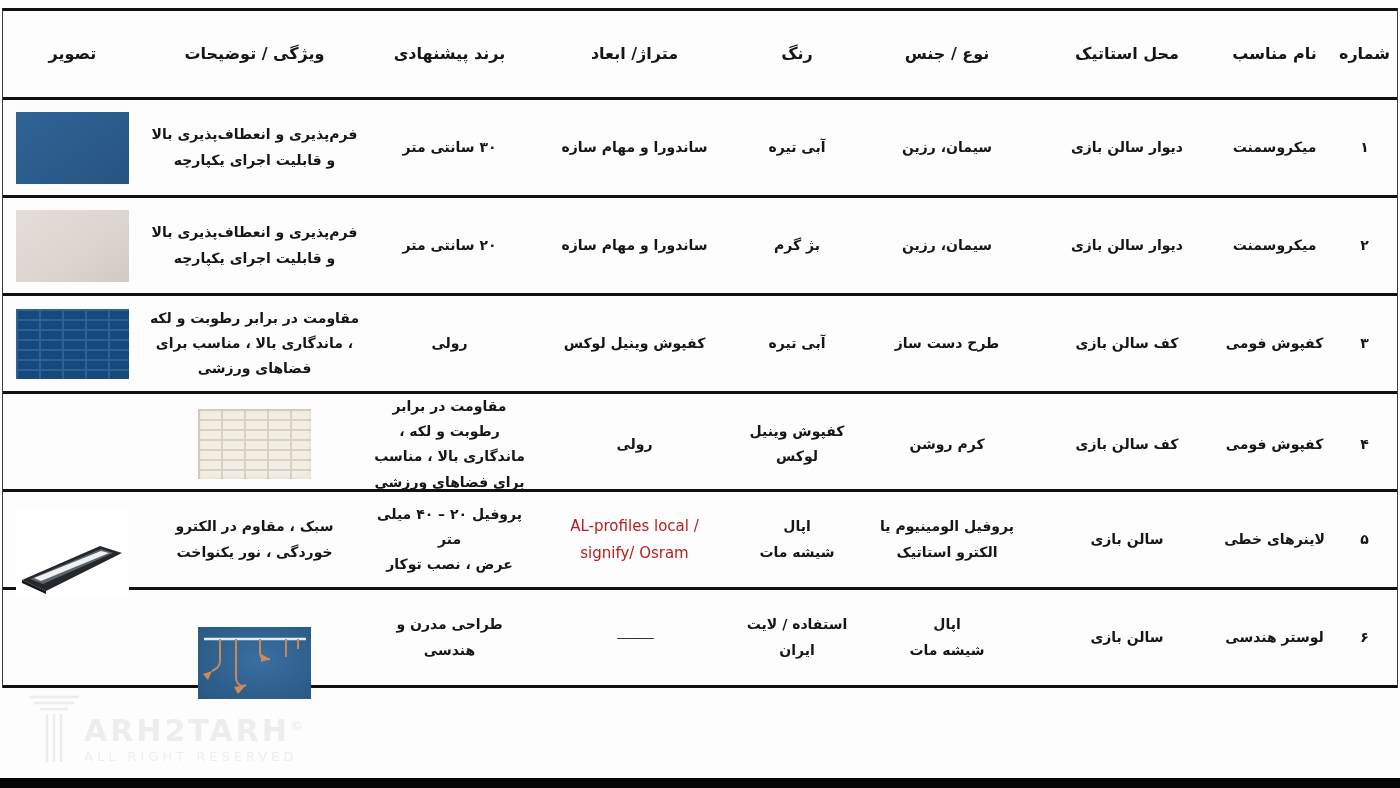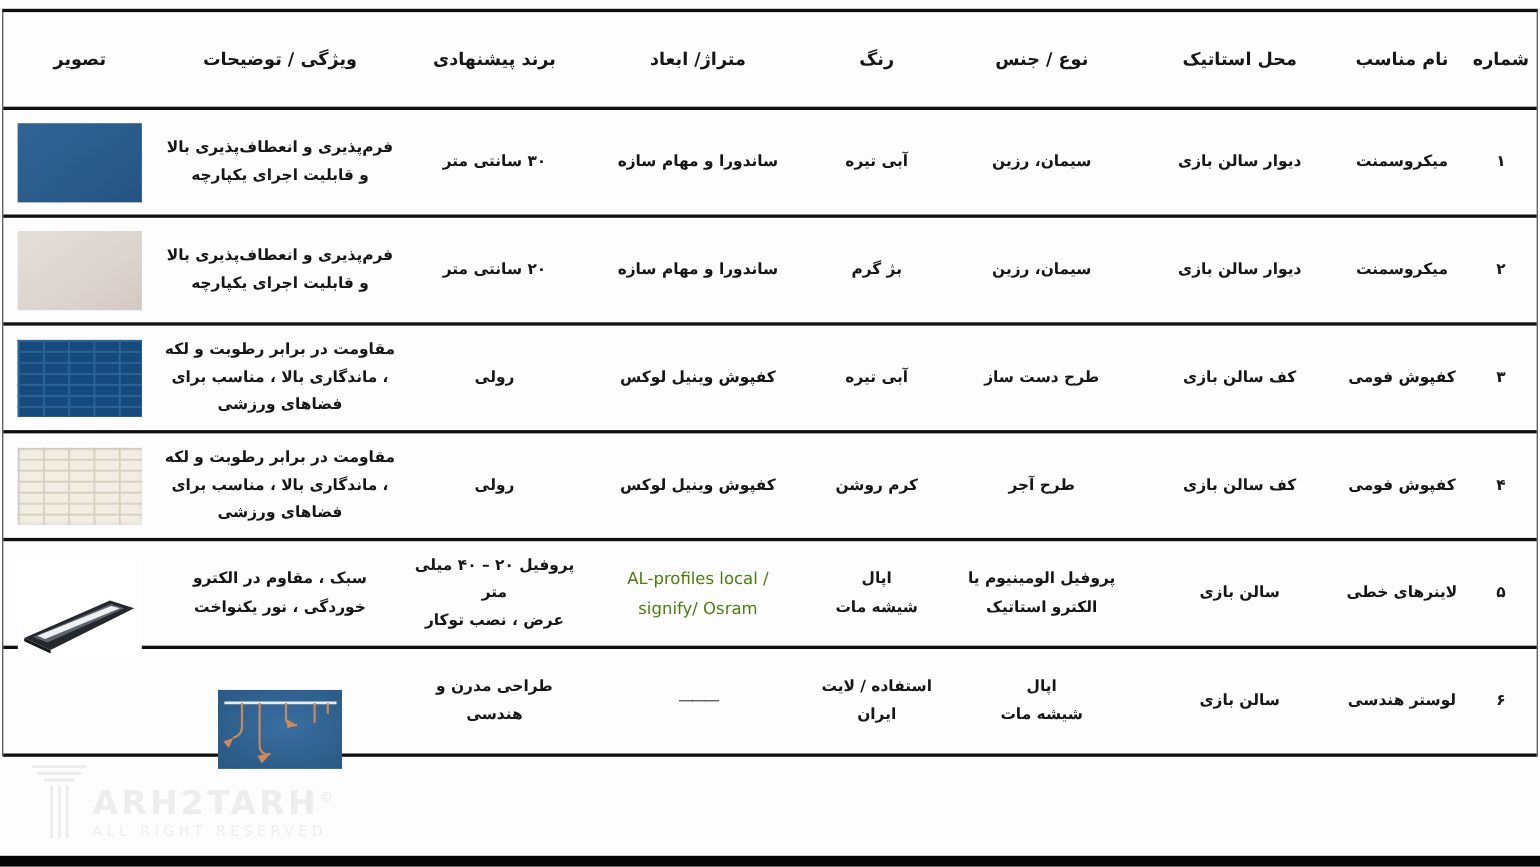--- a/index.html
+++ b/index.html
@@ -33,21 +33,21 @@
   .cell {
     padding:0 6px;
     text-align:center;
     font-size:14px;
     font-weight:bold;
     color:#161616;
     line-height:1.8;
     white-space:pre-line;
   }
   .trow.header .cell { font-size:16px;text-align:center; }
-  .cell.ltr { direction:ltr; font-weight:normal; font-size:15px; color:#4d7c0f; }
+  .cell.ltr { direction:ltr; font-weight:normal; font-size:15px; color:#b91c1c; }
   .cell.dash { letter-spacing:-2px; font-weight:normal; color:#333; }
 
   
   .img-cell { display:flex; justify-content:center; align-items:center; }
   .thumb { width:113px; height:72px; }
   .thumb.solid-blue  { background:linear-gradient(145deg,#2f6495 0%, #2a5c8b 55%, #255481 100%); }
   .thumb.solid-beige { background:linear-gradient(145deg,#e5ded8 0%, #dcd4ce 60%, #d2c9c3 100%); }
   .thumb.brick-blue {
     height:70px;
     background-color:#174a7c;
@@ -147,21 +147,20 @@
       <div class="cell">مقاومت در برابر رطوبت و لکه ، ماندگاری بالا ، مناسب برای فضاهای ورزشی</div>
       <div class="cell img-cell">
         <div class="thumb brick-blue"></div>
       </div>
     </div>
 
     <div class="trow data">
       <div class="cell">۴</div>
       <div class="cell">کفپوش فومی</div>
       <div class="cell">کف سالن بازی</div>
-      <div class="cell">طرح آجر</div>
       <div class="cell">کرم روشن</div>
       <div class="cell">کفپوش وینیل لوکس</div>
       <div class="cell">رولی</div>
       <div class="cell">مقاومت در برابر رطوبت و لکه ، ماندگاری بالا ، مناسب برای فضاهای ورزشی</div>
       <div class="cell img-cell">
         <div class="thumb brick-cream"></div>
       </div>
     </div>
 
     <div class="trow data">

